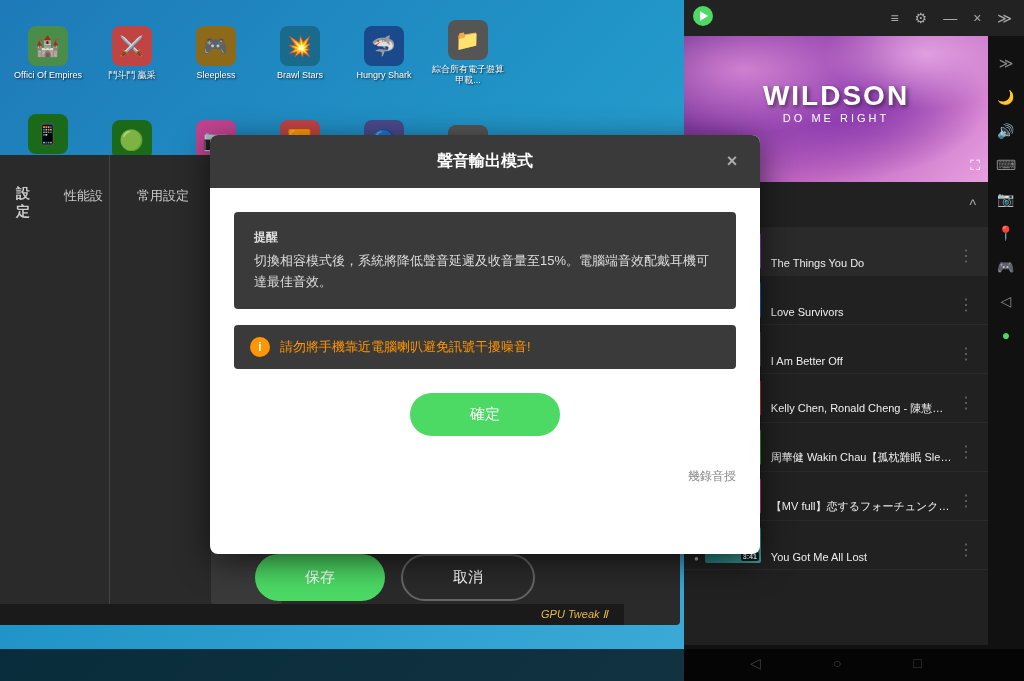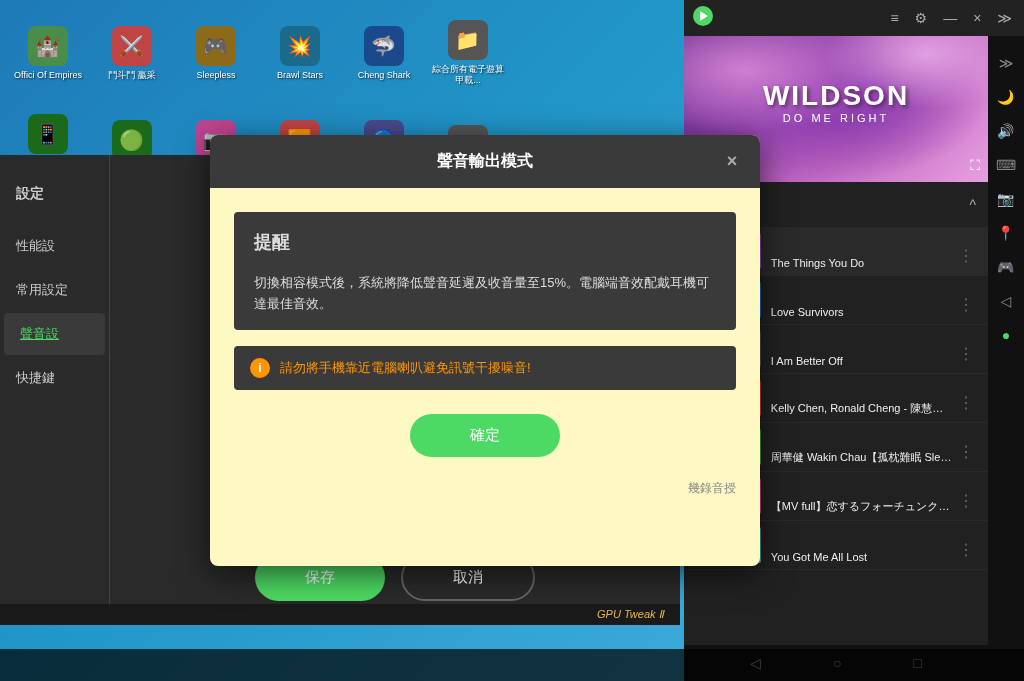--- a/index.html
+++ b/index.html
@@ -73,21 +73,21 @@
       color: white;
       min-height: 470px;
     }
 
     .settings-sidebar {
       width: 110px;
       background: #2a2a2a;
       padding: 20px 0;
       border-right: 1px solid #444;
       display: flex;
-      flex-direction: column;
+      flex-direction: row;
       gap: 2px;
     }
 
     .settings-sidebar-item {
       padding: 12px 16px;
       font-size: 13px;
       color: #ccc;
       cursor: pointer;
       white-space: nowrap;
     }
@@ -103,21 +103,21 @@
       flex: 1;
       position: relative;
     }
 
     
     .audio-modal {
       position: absolute;
       top: -20px;
       left: 100px;
       width: 550px;
-      background: #fef9c3;
+      background: #ffffff;
       border-radius: 8px;
       z-index: 200;
       overflow: hidden;
       box-shadow: 0 8px 32px rgba(0,0,0,0.6);
     }
 
     .audio-modal-header {
       background: #3a3a3a;
       padding: 16px 20px;
       display: flex;
@@ -179,21 +179,21 @@
       display: flex;
       align-items: center;
       justify-content: center;
       font-size: 12px;
       font-weight: bold;
       flex-shrink: 0;
     }
 
     .confirm-btn {
       display: block;
-      margin: 0 auto 23px;
+      margin: 0 auto 32px;
       background: #4cd964;
       color: white;
       border: none;
       border-radius: 24px;
       padding: 12px 60px;
       font-size: 15px;
       cursor: pointer;
       font-family: inherit;
     }
 
@@ -224,21 +224,21 @@
       font-size: 15px;
       cursor: pointer;
       font-family: inherit;
     }
 
     
     .gpu-bar {
       position: absolute;
       bottom: 0;
       left: 0;
-      width: 680px;
+      width: 624px;
       background: #1a1a1a;
       padding: 4px 16px;
       display: flex;
       align-items: flex-end;
       justify-content: flex-end;
     }
     .gpu-label {
       color: #e8b84b;
       font-size: 11px;
       font-style: italic;
@@ -524,21 +524,21 @@
     <div class="desktop-icon">
       <div class="icon-img" style="background:#8c6a1a;">🎮</div>
       <span class="icon-label">Sleepless</span>
     </div>
     <div class="desktop-icon">
       <div class="icon-img" style="background:#1a6a8c;">💥</div>
       <span class="icon-label">Brawl Stars</span>
     </div>
     <div class="desktop-icon">
       <div class="icon-img" style="background:#1a4a8c;">🦈</div>
-      <span class="icon-label">Cheng Shark</span>
+      <span class="icon-label">Hungry Shark</span>
     </div>
     <div class="desktop-icon">
       <div class="icon-img" style="background:#555;">📁</div>
       <span class="icon-label">綜合所有電子遊算甲載...</span>
     </div>
     <div class="desktop-icon">
       <div class="icon-img" style="background:#1a6a1a;">📱</div>
       <span class="icon-label">BlueStacks Multi-Inst...</span>
     </div>
     <div class="desktop-icon">
@@ -576,21 +576,21 @@
 
     <div class="settings-content">
 
       <div class="audio-modal">
         <div class="audio-modal-header">
           <span>聲音輸出模式</span>
           <div class="audio-modal-close">×</div>
         </div>
         <div class="audio-modal-body">
           <div class="alert-box">
-            <div style="font-weight: bold; margin-bottom: 16px; font-size: 18px;">提醒</div>
+            <div style="font-weight: bold; margin-bottom: 4px; font-size: 12px;">提醒</div>
             <div>切換相容模式後，系統將降低聲音延遲及收音量至15%。電腦端音效配戴耳機可達最佳音效。</div>
           </div>
 
           <div class="warning-box">
             <div class="info-icon">i</div>
             <span>請勿將手機靠近電腦喇叭避免訊號干擾噪音!</span>
           </div>
 
           <button class="confirm-btn">確定</button>
 

